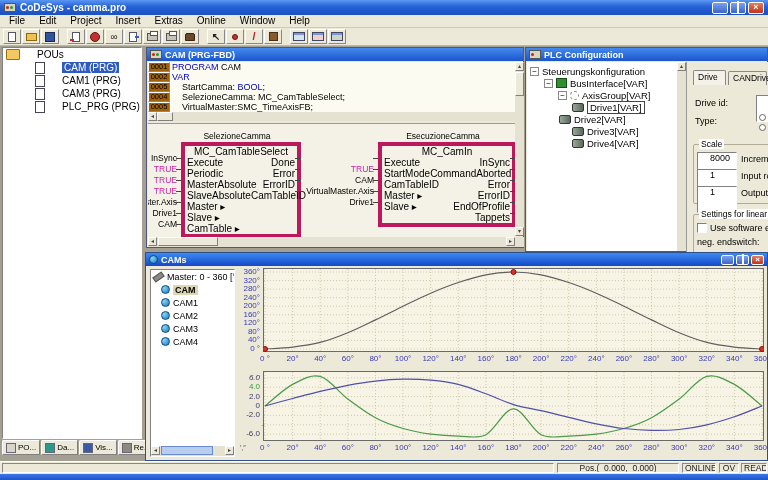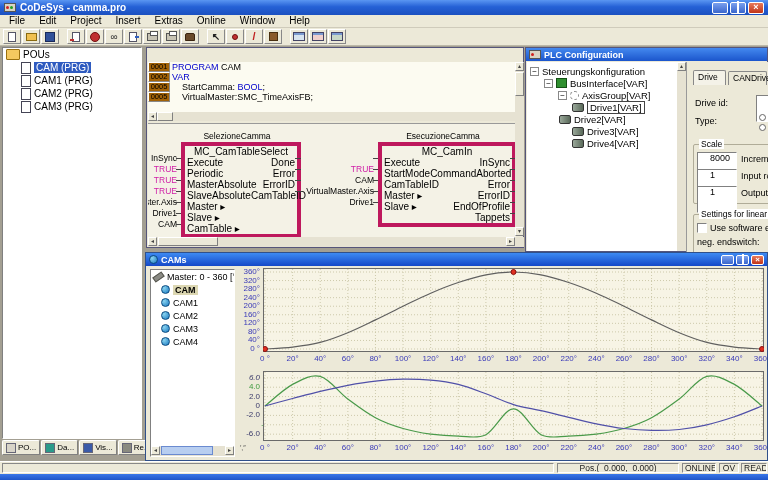--- a/index.html
+++ b/index.html
@@ -46,21 +46,21 @@
   .ic-fill-ink{width:9px;height:9px;background:#8a5a2a;border:1px solid #4a3010}
   .ic-window-editor,.ic-window-online,.ic-window-config{width:12px;height:9px;border:1px solid #446;
     background:linear-gradient(180deg,#7a9ad0 30%,#d8e4f0 30%)}
   .ic-window-online{background:linear-gradient(180deg,#7a9ad0 30%,#f0d0cc 30%)}
   .ic-window-config{background:linear-gradient(180deg,#7a9ad0 30%,#c8d8c8 30%)}
   #client{position:absolute;left:0;top:46px;width:768px;height:415px}
   
   .sunken{border:1px solid;border-color:#808080 #fff #fff #808080}
   
   #pou-panel{position:absolute;left:2px;top:1px;width:140px;height:392px;background:#fff;box-sizing:border-box}
-  .tree-row{display:flex;align-items:center;height:13px;font-size:10px;gap:3px;padding-left:3px;white-space:nowrap}
+  .tree-row{display:flex;align-items:center;height:13px;font-size:10px;gap:17px;padding-left:3px;white-space:nowrap}
   .tree-ind{width:12px;flex:none}
   .folder-ico{width:12px;height:9px;background:#f4c860;border:1px solid #9a7010;border-radius:1px;flex:none}
   .page-ico{width:8px;height:10px;background:#fff;border:1px solid #445;flex:none}
   .sel-blue{background:#2f5bc0;color:#fff;padding:0 2px}
   #pou-tabs{position:absolute;left:2px;top:394px;height:16px;display:flex;gap:1px}
   .btab{height:15px;border:1px solid;border-color:#fff #808080 #808080 #fff;background:#ece9d8;font-size:8px;
     display:flex;align-items:center;gap:2px;padding:0 3px;box-sizing:border-box;border-radius:2px 2px 0 0}
   .pti{width:8px;height:8px;border:1px solid #667;flex:none}
   
   .mdi-win{position:absolute;background:#ece9d8;border:1px solid #55557a;box-sizing:border-box}
@@ -230,26 +230,26 @@
           <div class="sel-blue">CAM (PRG)</div>
         </div>
         <div class="tree-row">
           <div class="tree-ind"></div>
           <div class="page-ico"></div>
           <div>CAM1 (PRG)</div>
         </div>
         <div class="tree-row">
           <div class="tree-ind"></div>
           <div class="page-ico"></div>
-          <div>CAM2 (PRG)</div>
+          <div>CAM3 (PRG)</div>
         </div>
         <div class="tree-row">
           <div class="tree-ind"></div>
           <div class="page-ico"></div>
-          <div>CAM3 (PRG)</div>
+          <div>PLC_PRG (PRG)</div>
         </div>
       </div>
     <div id="pou-tabs">
         <div class="btab">
           <span class="pti" style="background: rgb(216, 212, 200);"></span>
           <div>PO...</div>
         </div>
         <div class="btab">
           <span class="pti" style="background: rgb(42, 154, 138);"></span>
           <div>Da...</div>
@@ -258,32 +258,43 @@
           <span class="pti" style="background: rgb(58, 90, 168);"></span>
           <div>Vis...</div>
         </div>
         <div class="btab">
           <span class="pti" style="background: rgb(138, 138, 128);"></span>
           <div>Re...</div>
         </div>
       </div>
 
     <div id="fbd-win" class="mdi-win" style="left:146px;top:1px;width:378px;height:201px">
+      <div class="mdi-title">
+        <span class="app-ico">
+            <span class="dotR"></span>
+            <span class="dotG"></span>
+          </span>
+        <span>CAM (PRG-FBD)</span>
+      </div>
       <div id="decl">
           <div class="code-row">
             <div class="lnum">0001</div>
             <div class="code-text"><span class="kw">PROGRAM</span><span> CAM</span></div>
           </div>
           <div class="code-row">
             <div class="lnum">0002</div>
             <div class="code-text"><span class="kw">VAR</span></div>
           </div>
           <div class="code-row">
             <div class="lnum">0005</div>
             <div class="code-text"><span>    StartCamma: </span><span class="kw">BOOL</span><span>;</span></div>
+          </div>
+          <div class="code-row">
+            <div class="lnum">0004</div>
+            <div class="code-text"><span>    SelezioneCamma: MC_CamTableSelect;</span></div>
           </div>
           <div class="code-row">
             <div class="lnum">0005</div>
             <div class="code-text"><span>    VirtualMaster:SMC_TimeAxisFB;</span></div>
           </div>
         </div>
       <div id="decl-scroll">
         <span class="sb-btn" style="left:0;top:0;width:9px;height:9px">◂</span>
         <span class="sb-thumb" style="left:9px;top:0;width:16px;height:9px"></span>
       </div>

